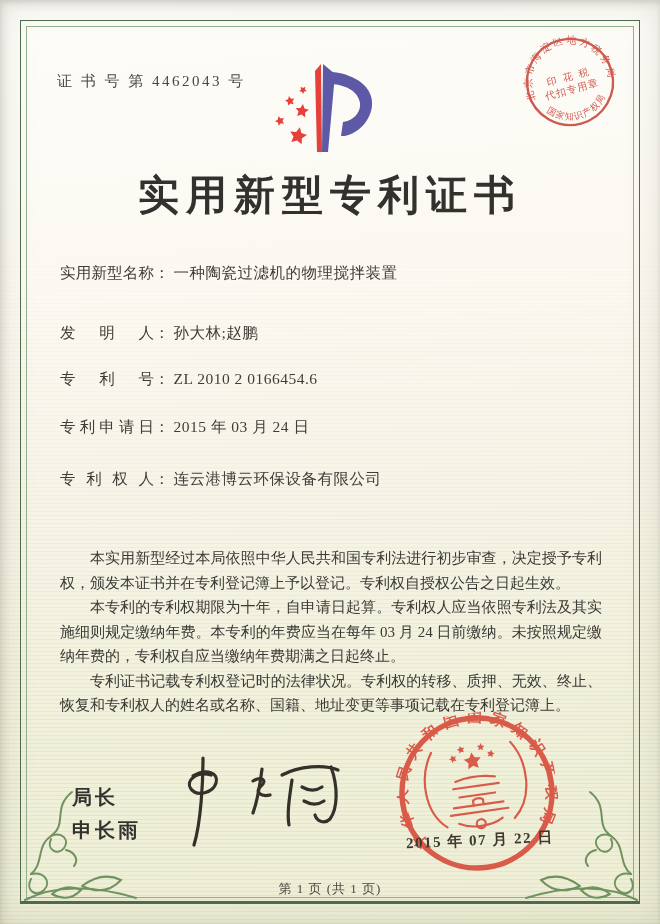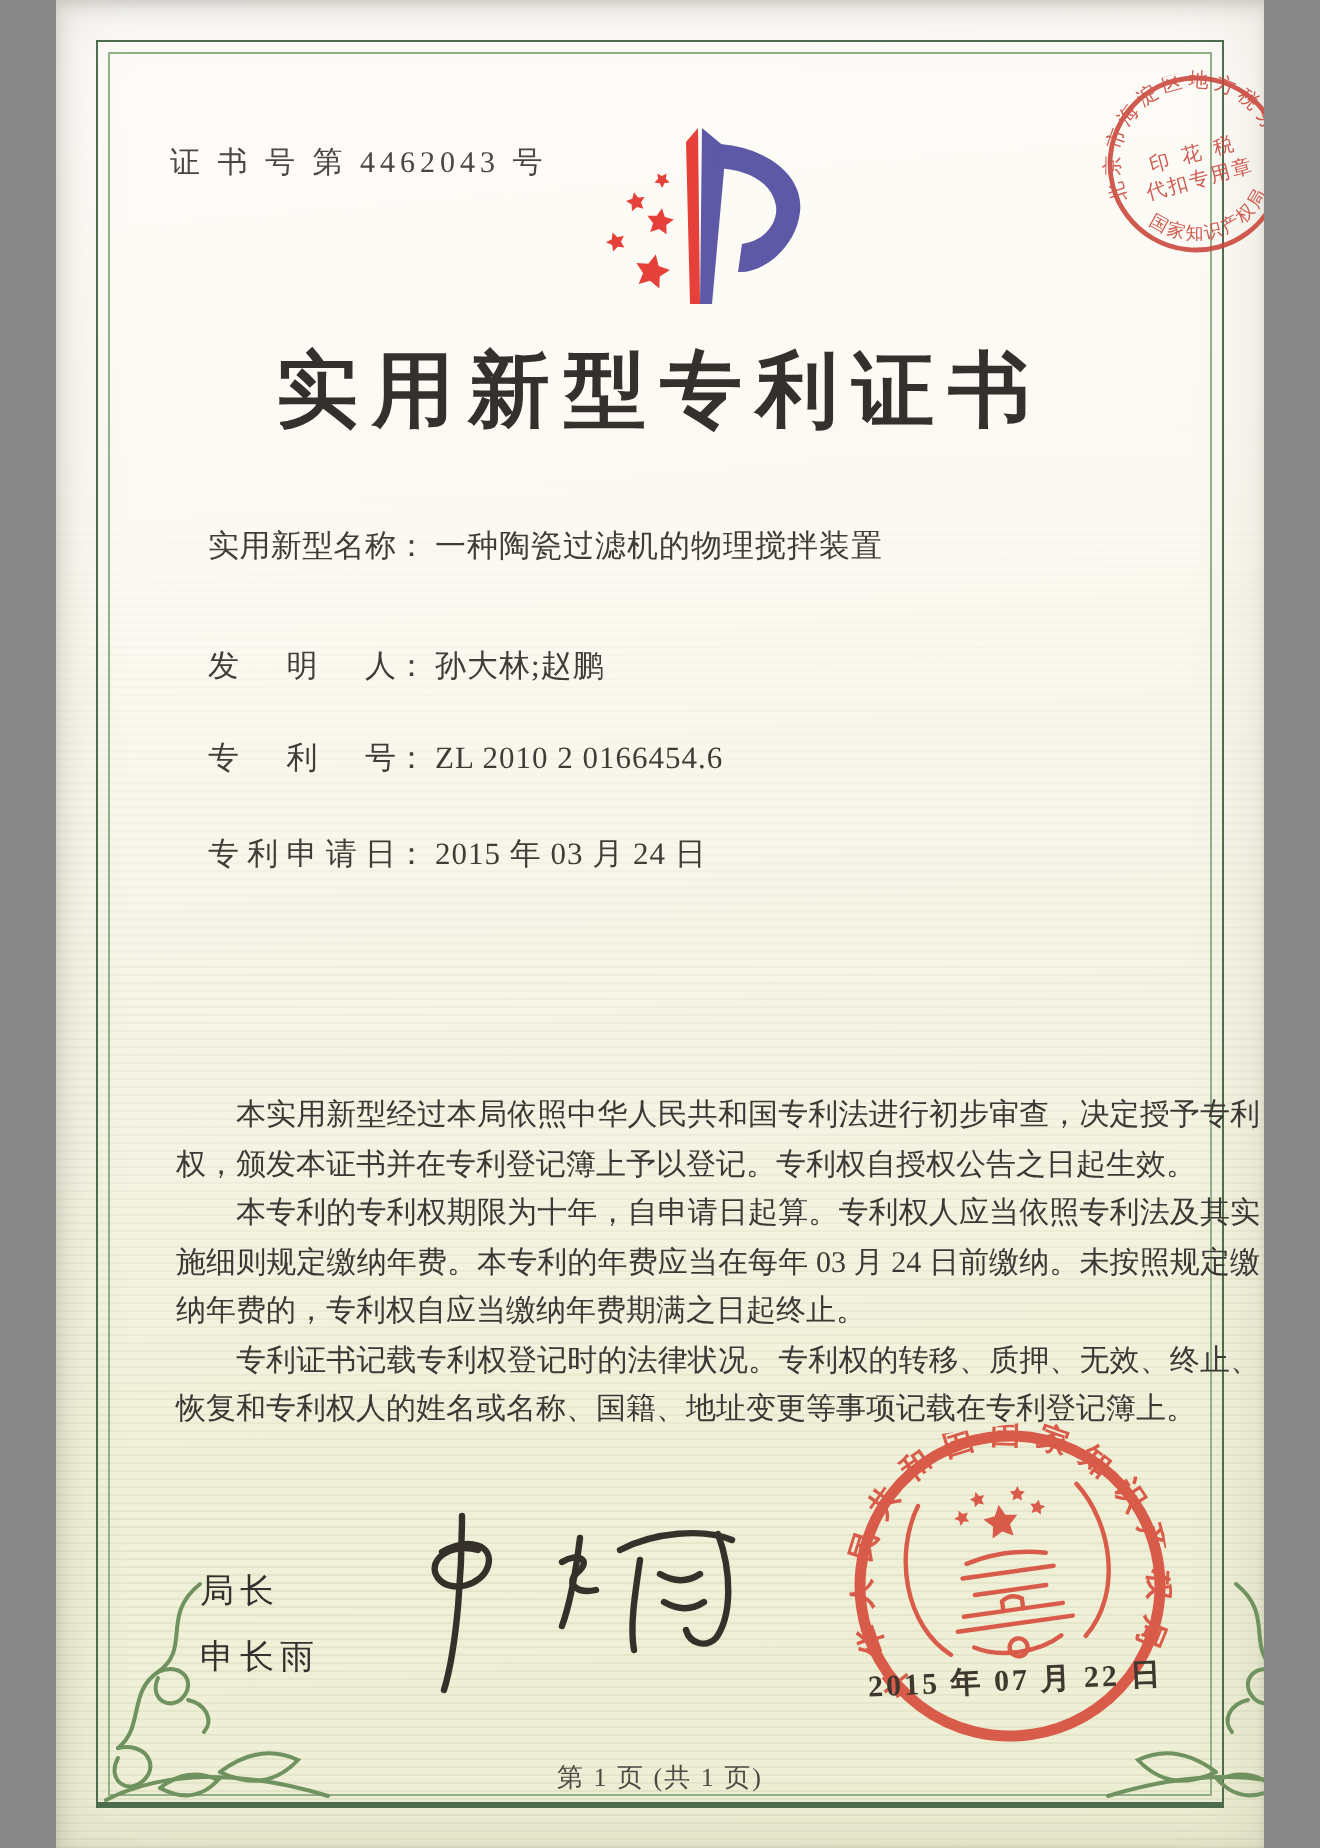--- a/index.html
+++ b/index.html
@@ -1,39 +1,39 @@
 <!DOCTYPE html>
 <html><head>
 <meta charset="utf-8">
 <style>
   html,body{margin:0;padding:0;background:#888;}
   .paper{
-    position:relative;width:604px;height:924px;margin:0 auto;overflow:hidden;
+    position:relative;width:660px;height:924px;margin:0 auto;overflow:hidden;
     background:linear-gradient(175deg,#fdfcf9 0%,#fbf9f1 30%,#f6f4e6 55%,#f1f1db 75%,#edeed4 100%);
     box-shadow:inset 0 0 35px rgba(120,115,100,.18), inset 3px 4px 9px rgba(110,108,95,.16), inset 0 2px 4px rgba(0,0,0,.07);
     font-family:"Liberation Serif","DejaVu Serif",serif;color:#3c3a36;
   }
   .texture{
     position:absolute;inset:0;pointer-events:none;
     background:repeating-linear-gradient(0deg,rgba(150,165,100,.12) 0 1px,transparent 1px 4px);
     -webkit-mask-image:linear-gradient(180deg,transparent 22%,rgba(0,0,0,.55) 55%,#000 85%);
     mask-image:linear-gradient(180deg,transparent 22%,rgba(0,0,0,.55) 55%,#000 85%);
   }
   .frame-outer{position:absolute;inset:20px;border:1.5px solid #4d6b4d;border-bottom-width:3.5px;pointer-events:none;}
   .frame-inner{position:absolute;inset:26px;border:1px solid #95ae8a;pointer-events:none;}
   .abs{position:absolute;}
   .cert-no{left:57px;top:72px;font-size:15px;letter-spacing:2.5px;color:#4a4742;}
   .title{left:0;top:168px;width:100%;text-align:center;font-size:41px;font-weight:700;letter-spacing:7px;color:#33312e;}
-  .field{left:60px;width:545px;font-size:15.5px;color:#403d39;white-space:nowrap;margin-left:16px;}
+  .field{left:60px;width:545px;font-size:15.5px;color:#403d39;white-space:nowrap;}
   .flabel{display:inline-block;width:94px;text-align:justify;text-align-last:justify;vertical-align:bottom;}
   .fcolon{display:inline-block;margin-right:4px;}
   .fvalue{letter-spacing:.5px;}
   .bodytext{left:60px;top:546px;width:542px;font-size:15px;line-height:24.5px;text-align:justify;color:#3b3935;}
   .bodytext p{margin:0;text-indent:2em;}
-  .signer{left:72px;font-family:"Liberation Sans","DejaVu Sans",sans-serif;font-size:17px;letter-spacing:3px;color:#34322f;font-weight:400;}
+  .signer{left:72px;font-family:"Liberation Sans","DejaVu Sans",sans-serif;font-size:20px;letter-spacing:3px;color:#34322f;font-weight:700;}
   .footer{left:0;top:880px;width:100%;text-align:center;font-size:13px;color:#4c4a43;letter-spacing:1px;}
   .stamp-wrap{left:524px;top:36px;width:92px;height:92px;transform:rotate(-15deg);opacity:.88;}
   .seal-wrap{left:397px;top:713px;width:160px;height:160px;transform:rotate(-8deg);opacity:.93;}
   .seal-date{left:406px;top:831px;font-size:15px;font-weight:700;letter-spacing:1.5px;color:#3f382e;transform:rotate(-2.5deg);}
   .logo-wrap{left:255px;top:60px;width:150px;height:100px;}
   .sig-wrap{left:165px;top:752px;width:190px;height:100px;}
   .fl-left{left:22px;top:790px;width:118px;height:114px;}
   .fl-right{left:522px;top:790px;width:118px;height:114px;transform:scaleX(-1);}
   svg{display:block;width:100%;height:100%;}
 </style>
@@ -88,20 +88,23 @@
     <span class="flabel">实用新型名称</span><span class="fcolon">：</span><span class="fvalue">一种陶瓷过滤机的物理搅拌装置</span>
   </div>
   <div class="abs field" style="top:323px">
     <span class="flabel">发明人</span><span class="fcolon">：</span><span class="fvalue">孙大林;赵鹏</span>
   </div>
   <div class="abs field" style="top:369px">
     <span class="flabel">专利号</span><span class="fcolon">：</span><span class="fvalue">ZL 2010 2 0166454.6</span>
   </div>
   <div class="abs field" style="top:417px">
     <span class="flabel">专利申请日</span><span class="fcolon">：</span><span class="fvalue">2015 年 03 月 24 日</span>
+  </div>
+  <div class="abs field" style="top:469px">
+    <span class="flabel">专利权人</span><span class="fcolon">：</span><span class="fvalue">连云港博云环保设备有限公司</span>
   </div>
 
   <div class="abs bodytext">
     <p>本实用新型经过本局依照中华人民共和国专利法进行初步审查，决定授予专利权，颁发本证书并在专利登记簿上予以登记。专利权自授权公告之日起生效。</p>
     <p>本专利的专利权期限为十年，自申请日起算。专利权人应当依照专利法及其实施细则规定缴纳年费。本专利的年费应当在每年 03 月 24 日前缴纳。未按照规定缴纳年费的，专利权自应当缴纳年费期满之日起终止。</p>
     <p>专利证书记载专利权登记时的法律状况。专利权的转移、质押、无效、终止、恢复和专利权人的姓名或名称、国籍、地址变更等事项记载在专利登记簿上。</p>
   </div>
 
   <div class="abs signer" style="top:784px">局长</div>
   <div class="abs signer" style="top:817px">申长雨</div>

